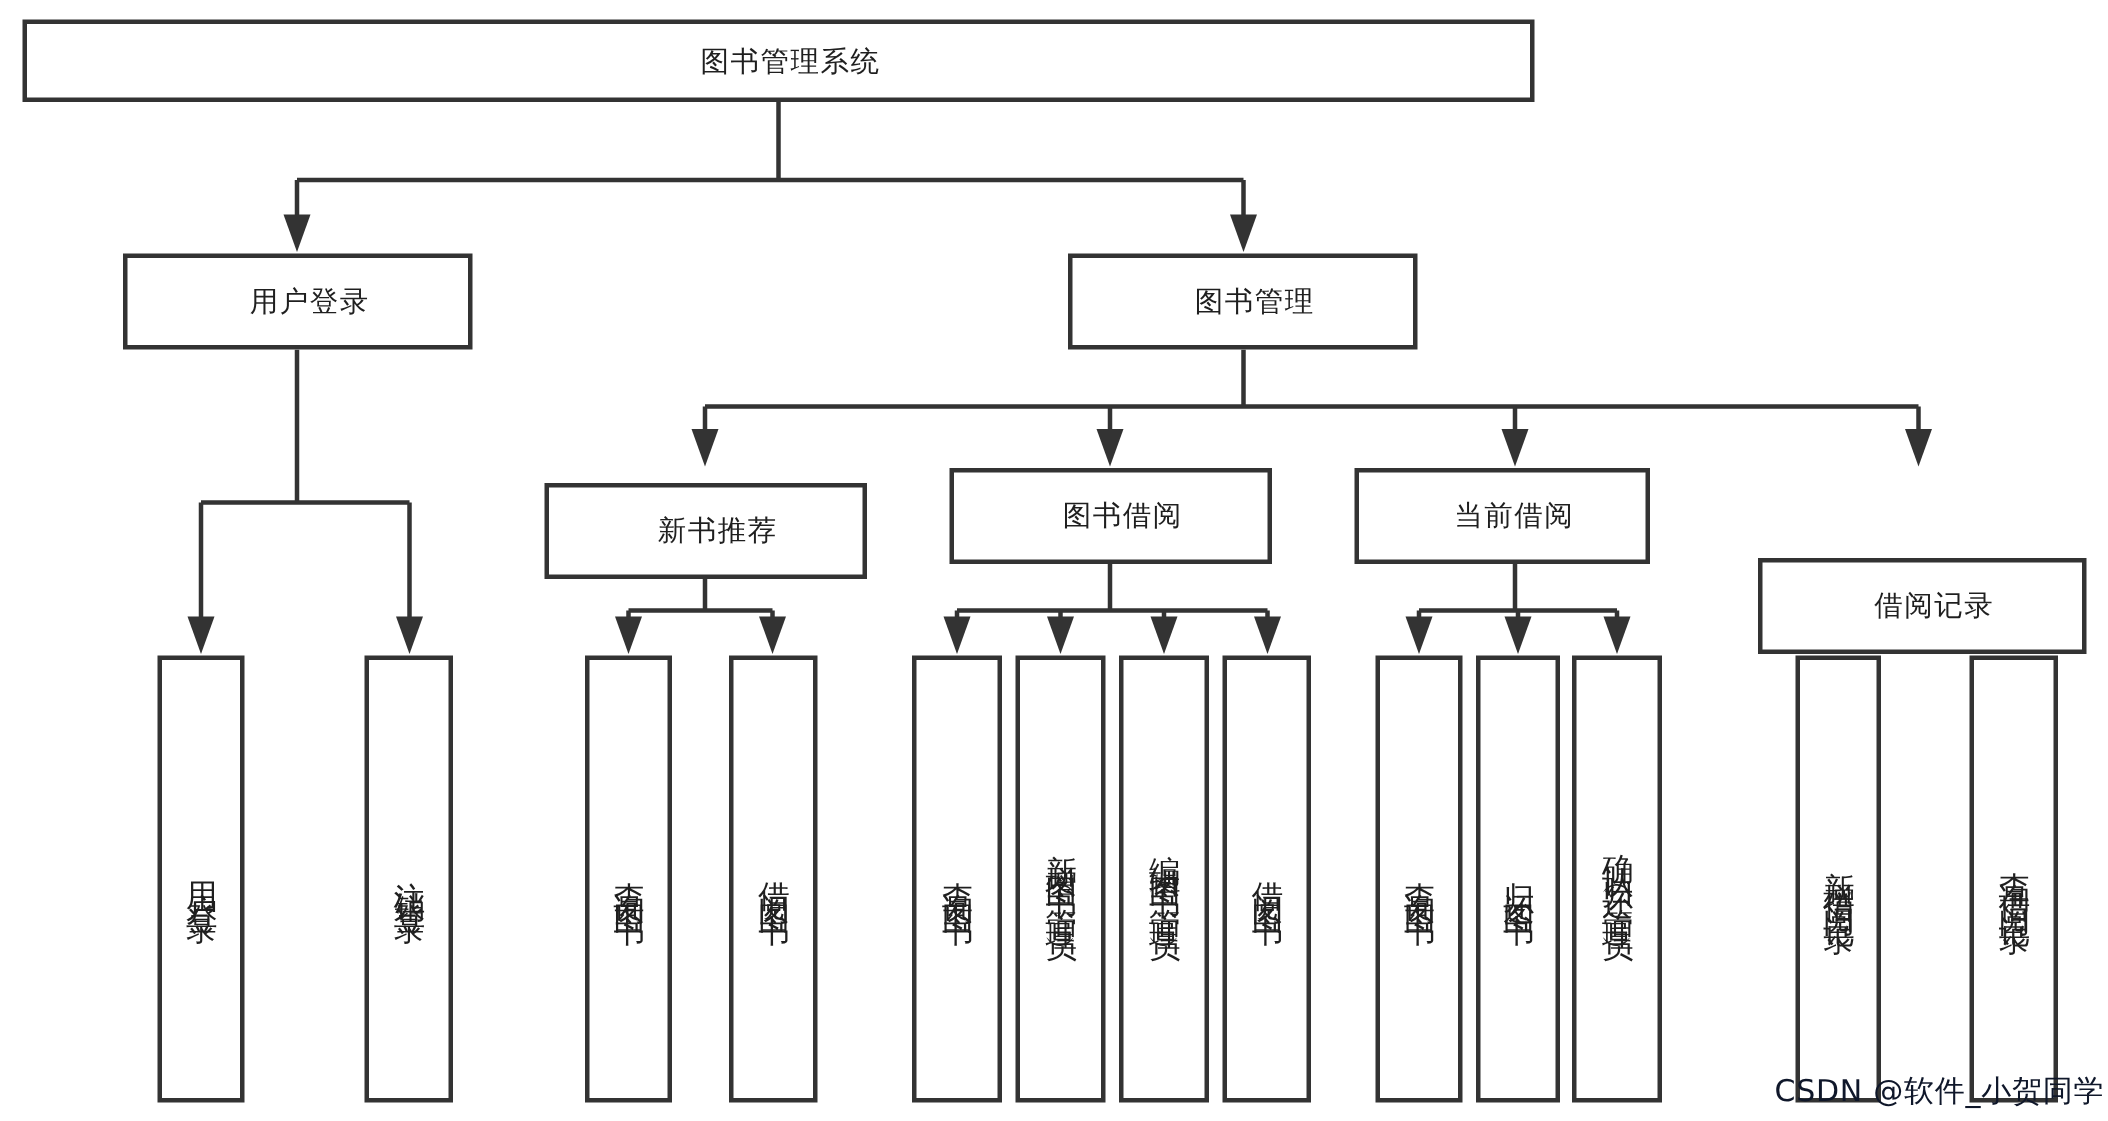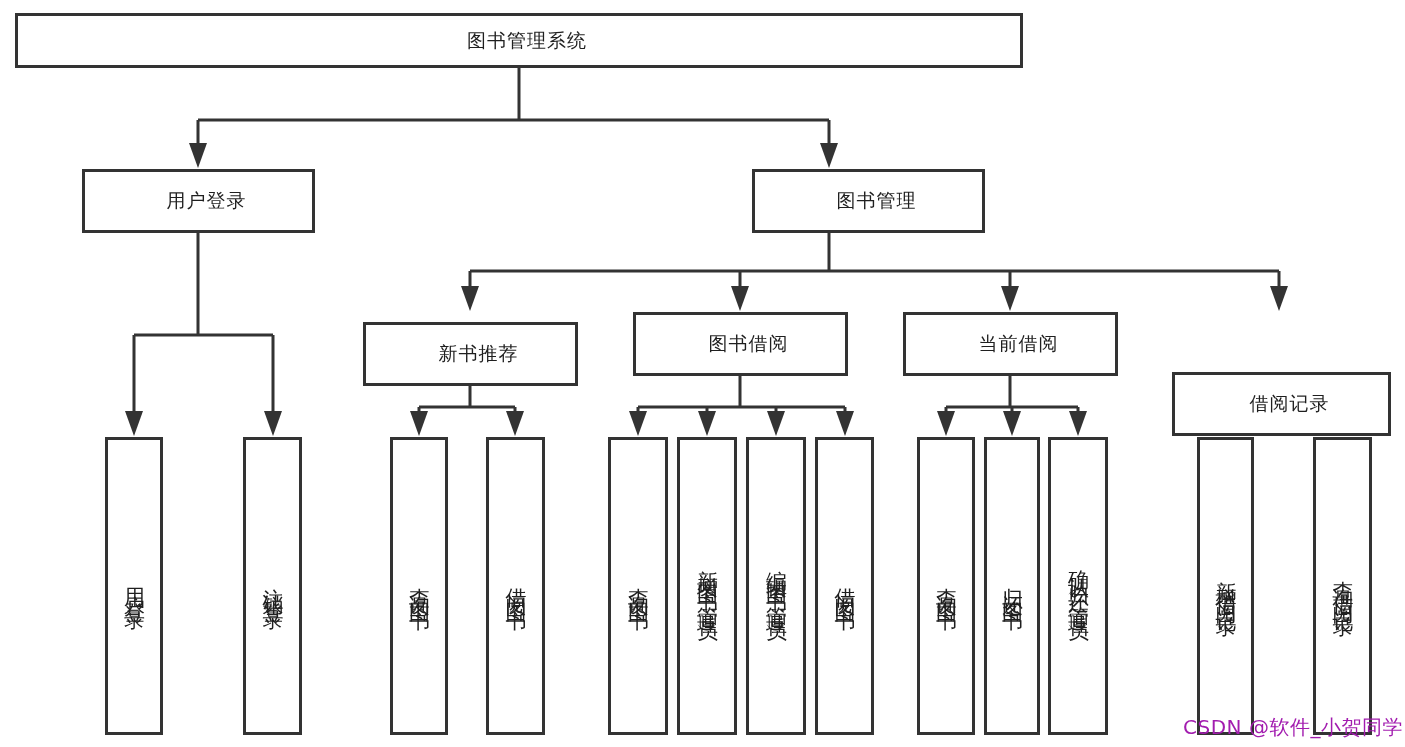--- a/index.html
+++ b/index.html
@@ -39,21 +39,21 @@
     writing-mode: vertical-rl;
     text-orientation: mixed;
     letter-spacing: 0.35em;
     line-height: 1;
   }
   .watermark {
     position: absolute;
     left: 1183px;
     top: 714px;
     font-size: 20px;
-    color: #a21caf;
+    color: #0f172a;
     letter-spacing: 0.5px;
     white-space: nowrap;
     z-index: 5;
   }
 </style>
 </head>
 <body>
 
 <div class="stage">
 
@@ -86,25 +86,25 @@
       <polygon points="1003,411 1021,411 1012,436"></polygon>
       <polygon points="1069,411 1087,411 1078,436"></polygon>
       <polygon points="1216,411 1234,411 1225,436"></polygon>
       <polygon points="1334,411 1352,411 1343,436"></polygon>
     </g>
   </svg>
 
   <div class="node box-h" style="left:15px; top:13px; width:1008px; height:55px;">图书管理系统</div>
 
   <div class="node box-h" style="left:82px; top:169px; width:233px; height:64px;">用户登录</div>
-  <div class="node box-h" style="left:712px; top:169px; width:233px; height:64px;margin-left:40px;">图书管理</div>
+  <div class="node box-h" style="left:712px; top:169px; width:233px; height:64px;">图书管理</div>
 
   <div class="node box-h" style="left:363px; top:312px; width:215px; height:64px;margin-top:10px;">新书推荐</div>
   <div class="node box-h" style="left:633px; top:312px; width:215px; height:64px;font-family:Liberation Mono, monospace;">图书借阅</div>
-  <div class="node box-h" style="left:903px; top:312px; width:215px; height:64px;">当前借阅</div>
+  <div class="node box-h" style="left:903px; top:312px; width:197px; height:64px;">当前借阅</div>
   <div class="node box-h" style="left:1172px; top:324px; width:219px; height:64px;margin-top:48px;">借阅记录</div>
 
   <div class="node box-v" style="left:105px; width:58px;">用户登录</div>
   <div class="node box-v" style="left:243px; width:59px;">注销登录</div>
 
   <div class="node box-v" style="left:390px; width:58px;">查询图书</div>
   <div class="node box-v" style="left:486px; width:59px;">借阅图书</div>
 
   <div class="node box-v" style="left:608px; width:60px;">查询图书</div>
   <div class="node box-v" style="left:677px; width:60px;">新增图书（管理员）</div>

